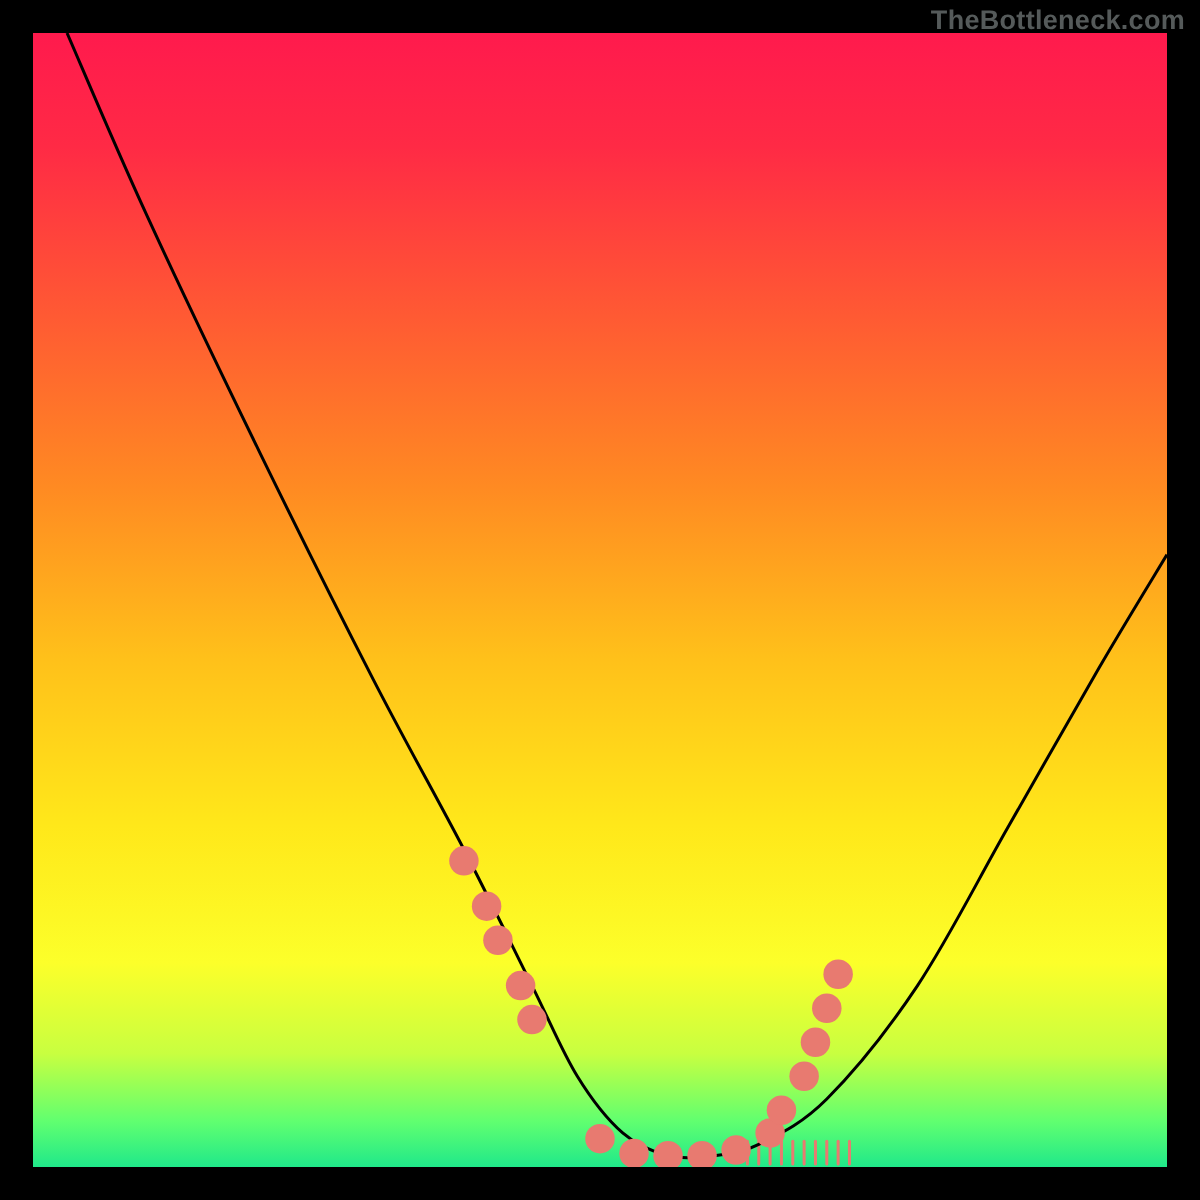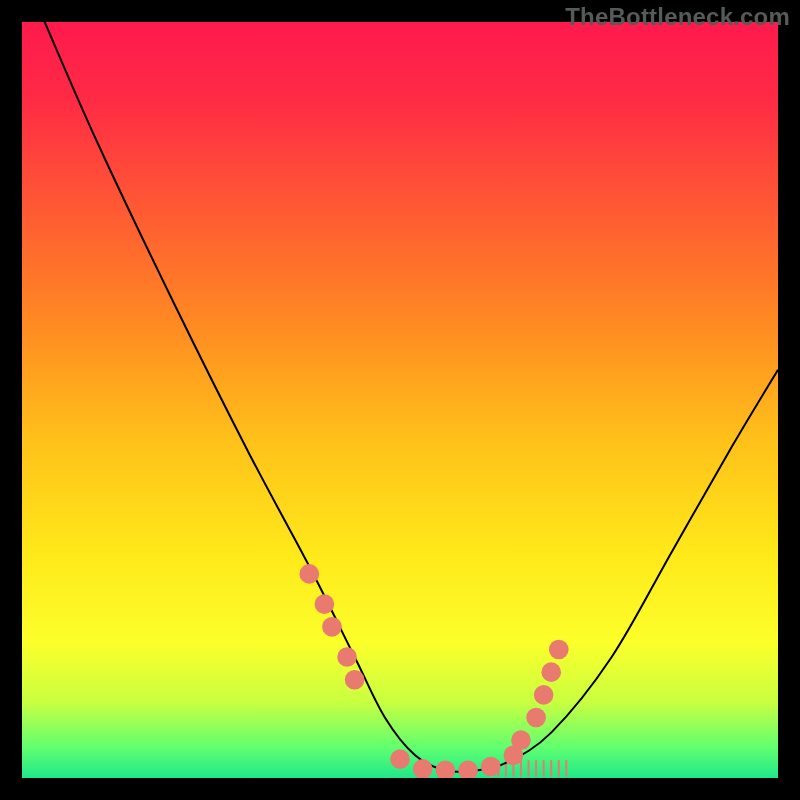--- a/index.html
+++ b/index.html
@@ -23,21 +23,21 @@
     left: 22px;
     top: 22px;
     width: 756px;
     height: 756px;
   }
   .watermark {
     position: absolute;
     top: 3px;
     right: 10px;
     font-family: Arial, Helvetica, sans-serif;
-    font-size: 24px;
+    font-size: 18px;
     font-weight: 600;
     letter-spacing: 0.2px;
     color: #555a5a;
     user-select: none;
   }
 </style>
 </head>
 <body>
 
 <div class="frame">

